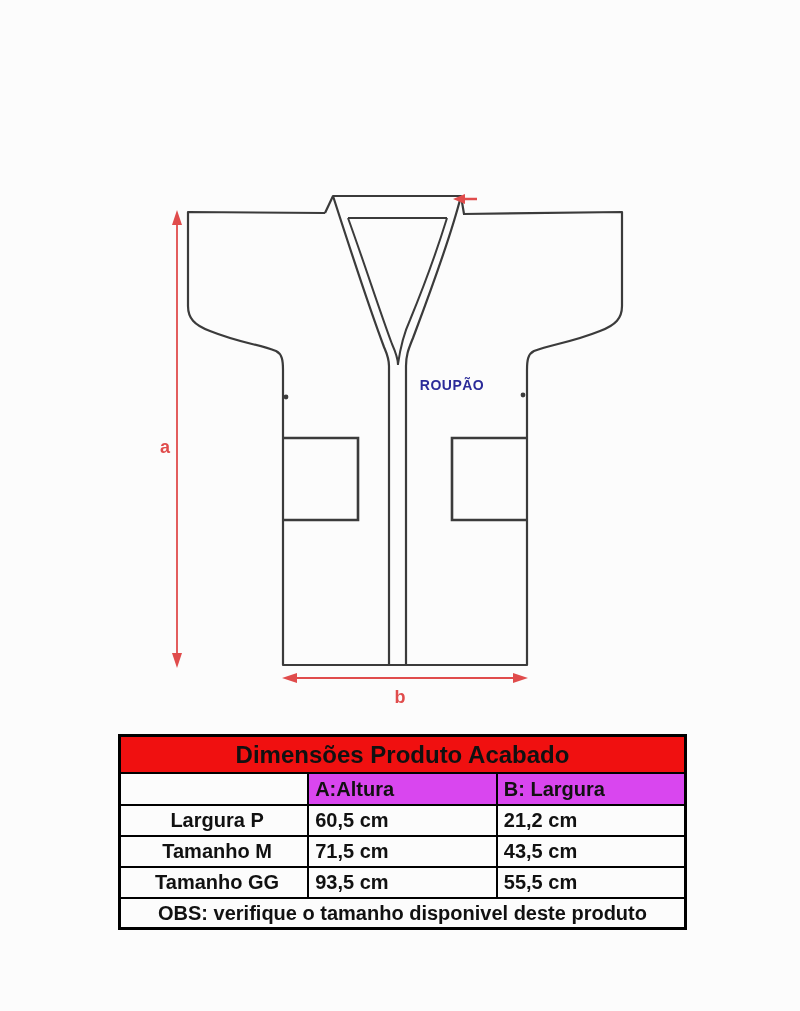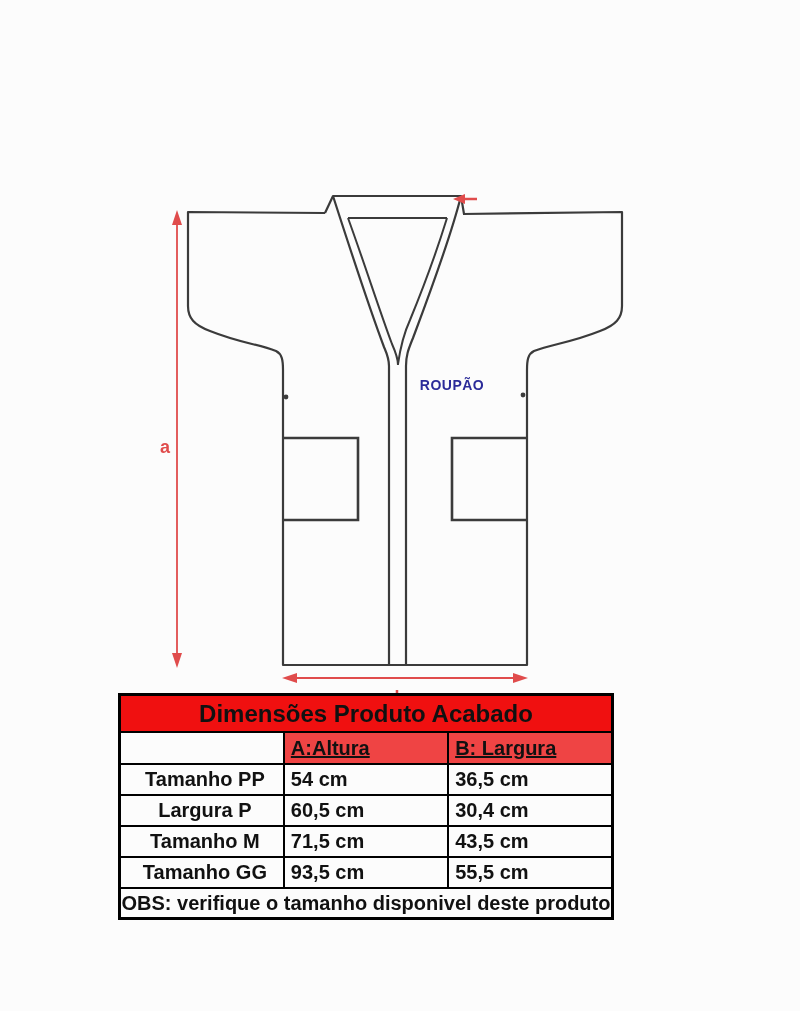--- a/index.html
+++ b/index.html
@@ -15,22 +15,22 @@
     overflow:hidden;
   }
   #drawing{
     position:absolute;
     left:0;top:0;
   }
   
   #size-table-wrap{
     position:absolute;
     left:118px;
-    top:693px;
-    width:496px;
+    top:734px;
+    width:569px;
   }
   table.size-table{
     width:100%;
     border-collapse:collapse;
     table-layout:fixed;
     border:3px solid #000;
   }
   table.size-table td{
     border:2px solid #000;
     padding:0 0 0 6px;
@@ -44,21 +44,21 @@
   td.col-a{width:157px;}
   td.col-b{width:160px;}
   tr.title-row td{
     background:#f01010;
     text-align:center;
     font-size:24px;
     height:35px;
     padding:0;
   }
   tr.header-row td{height:30px;}
-  tr.header-row td.hdr-tint{background:#ef4444;text-decoration:underline;}
+  tr.header-row td.hdr-tint{background:#d946ef;}
   tr.data-row td{height:29px;}
   tr.note-row td{
     height:28px;
     text-align:center;
     padding:0;
     margin-top:28px;
   }
 </style>
 </head>
 <body>
@@ -119,28 +119,23 @@
       <tbody>
         <tr class="title-row">
           <td colspan="3">Dimensões Produto Acabado</td>
         </tr>
         <tr class="header-row">
           <td class="col-size"></td>
           <td class="col-a hdr-tint">A:Altura</td>
           <td class="col-b hdr-tint">B: Largura</td>
         </tr>
         <tr class="data-row">
-          <td class="col-size">Tamanho PP</td>
-          <td class="col-a">54 cm</td>
-          <td class="col-b">36,5 cm</td>
-        </tr>
-        <tr class="data-row">
           <td class="col-size">Largura P</td>
           <td class="col-a">60,5 cm</td>
-          <td class="col-b">30,4 cm</td>
+          <td class="col-b">21,2 cm</td>
         </tr>
         <tr class="data-row">
           <td class="col-size">Tamanho M</td>
           <td class="col-a">71,5 cm</td>
           <td class="col-b">43,5 cm</td>
         </tr>
         <tr class="data-row">
           <td class="col-size">Tamanho GG</td>
           <td class="col-a">93,5 cm</td>
           <td class="col-b">55,5 cm</td>

